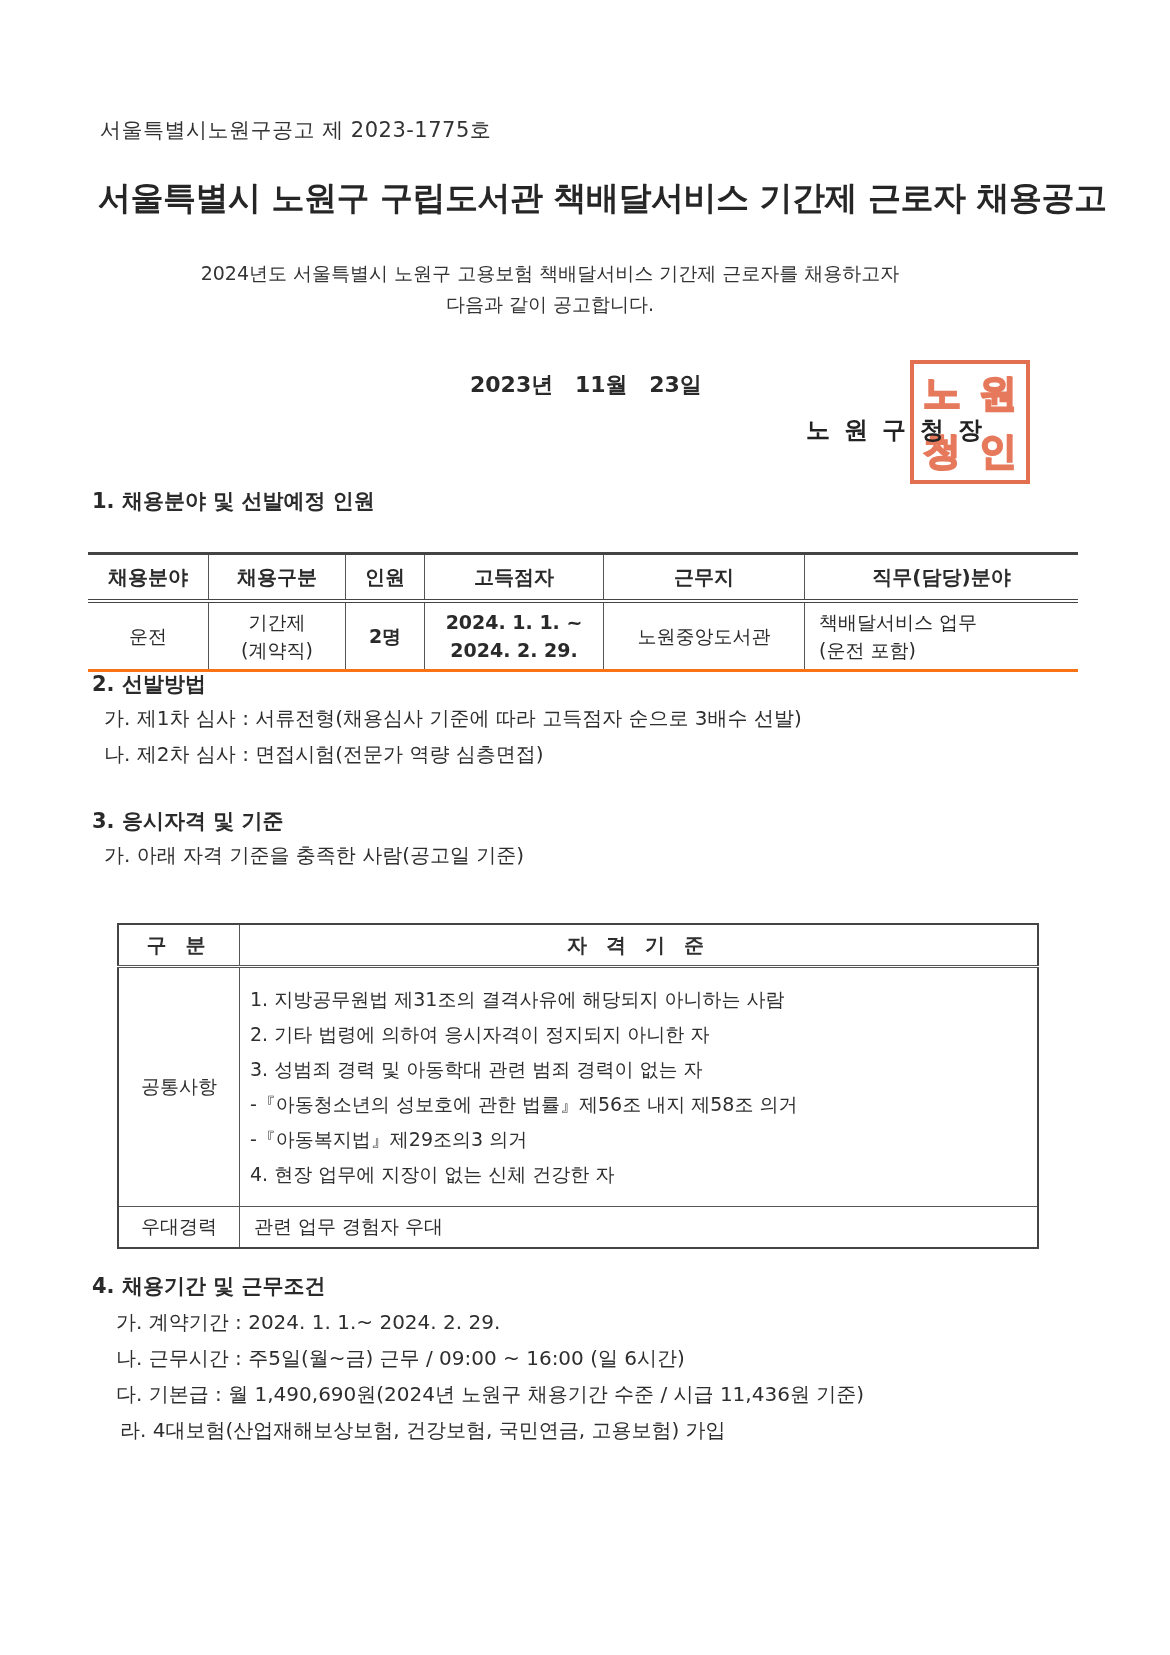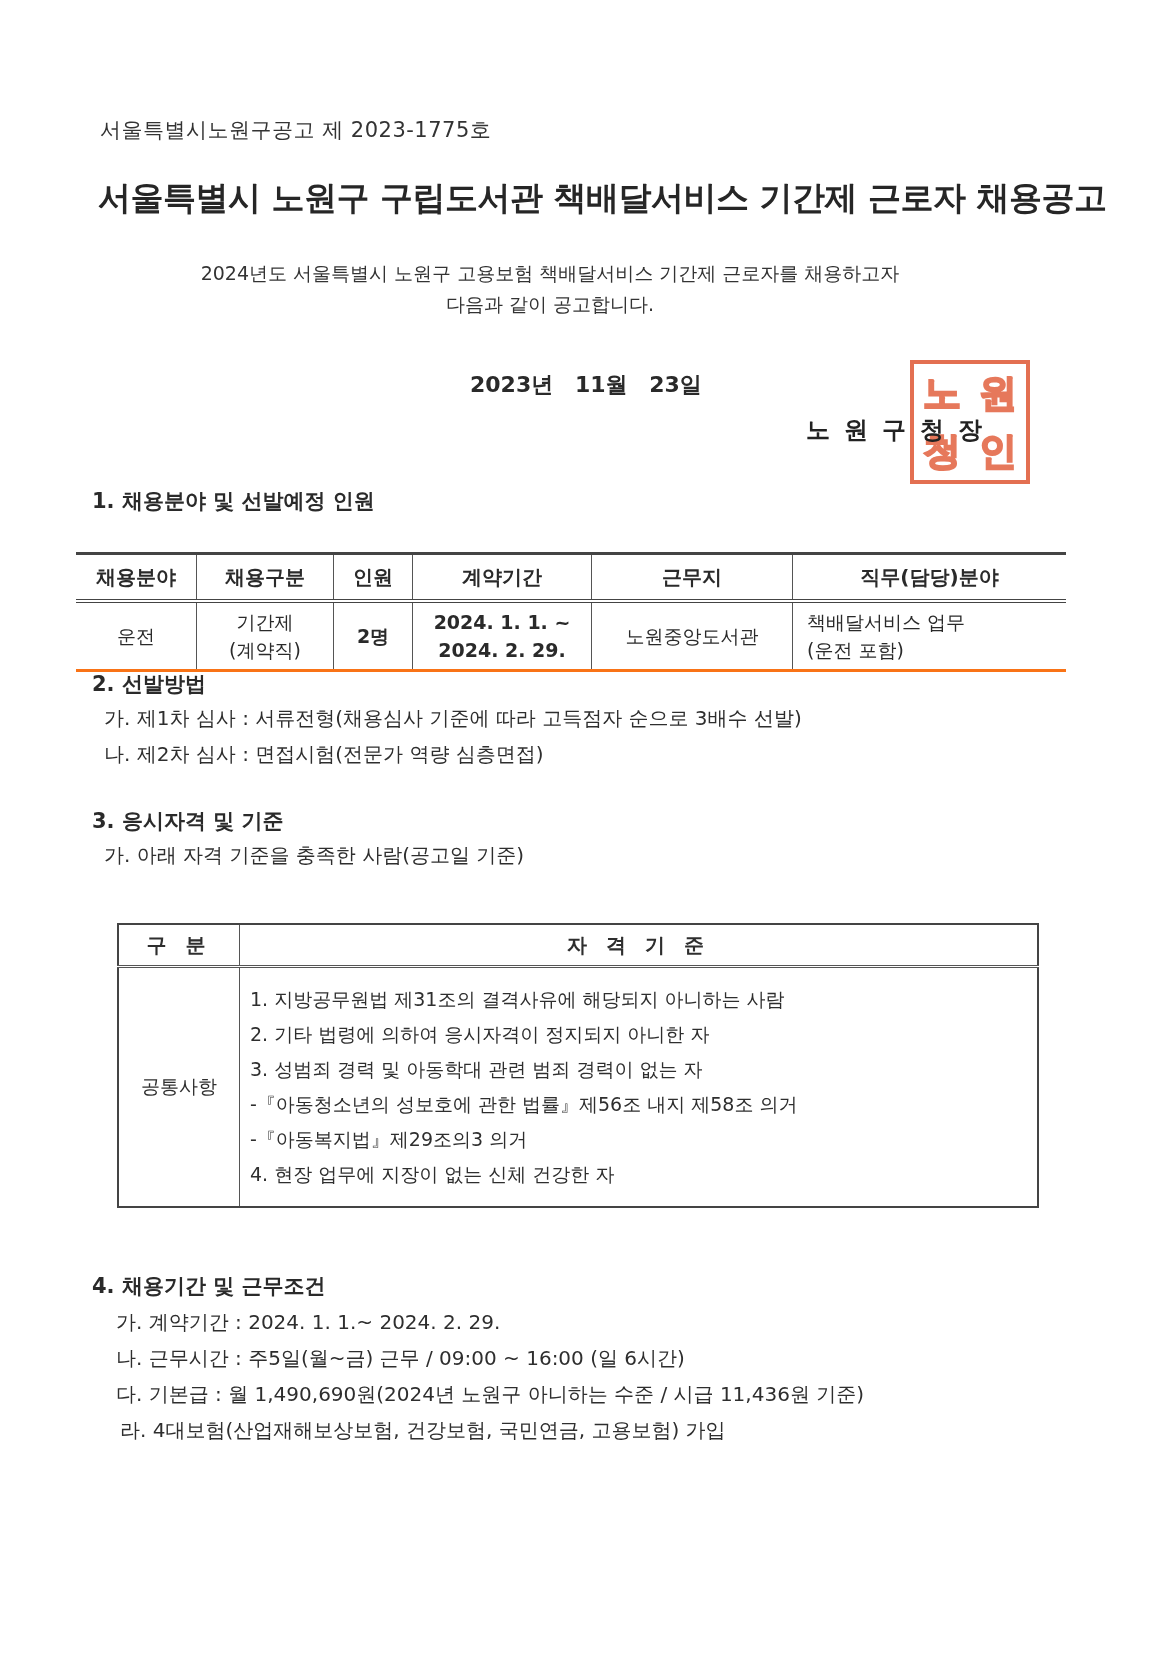--- a/index.html
+++ b/index.html
@@ -24,21 +24,21 @@
       display: grid; grid-template-columns: 1fr 1fr; grid-template-rows: 1fr 1fr;
       align-items: center; justify-items: center;
       font-size: 38px; font-weight: bold; line-height: 1;
       z-index: 1;
     }
     .seal span { color: transparent; -webkit-text-stroke: 2px #e46a4a; }
     .sec-h { font-size: 21px; font-weight: bold; color: #2a2a2a; }
     .item { font-size: 20px; color: #2e2e2e; white-space: nowrap; }
 
     table { border-collapse: collapse; }
-    .t1 { left: 76px; top: 552px; width: 990px; }
+    .t1 { left: 88px; top: 552px; width: 990px; }
     .t1 th, .t1 td { border-left: 1px solid #555; border-right: 1px solid #555; text-align: center; color: #2a2a2a; }
     .t1 th:first-child, .t1 td:first-child { border-left: none; }
     .t1 th:last-child, .t1 td:last-child { border-right: none; }
     .t1 thead tr { border-top: 3px solid #444; border-bottom: 4px double #444; }
     .t1 tbody tr { border-bottom: 3px solid #f97316; }
     .t1 th { height: 42px; font-size: 20px; font-weight: bold; }
     .t1 td { height: 64px; font-size: 19px; line-height: 28px; }
     .t1 td.bold { font-weight: bold; }
     .t1 td.left { text-align: left; padding-left: 14px; }
 
@@ -70,21 +70,21 @@
   <span>인</span>
 </div>
 
 <div class="abs sec-h" style="left:92px; top:487px;">1. 채용분야 및 선발예정 인원</div>
 <table class="abs t1">
   <thead>
     <tr>
       <th style="width:118px">채용분야</th>
       <th style="width:134px">채용구분</th>
       <th style="width:76px">인원</th>
-      <th style="width:176px">계약기간</th>
+      <th style="width:176px">고득점자</th>
       <th style="width:198px">근무지</th>
       <th>직무(담당)분야</th>
     </tr>
   </thead>
   <tbody>
     <tr>
       <td>운전</td>
       <td>
         <div>기간제</div>
         <div>(계약직)</div>
@@ -122,20 +122,24 @@
       <td class="cat">공통사항</td>
       <td class="body">
         <div>1. 지방공무원법 제31조의 결격사유에 해당되지 아니하는 사람</div>
         <div>2. 기타 법령에 의하여 응시자격이 정지되지 아니한 자</div>
         <div>3. 성범죄 경력 및 아동학대 관련 범죄 경력이 없는 자</div>
         <div>-『아동청소년의 성보호에 관한 법률』제56조 내지 제58조 의거</div>
         <div>-『아동복지법』제29조의3 의거</div>
         <div>4. 현장 업무에 지장이 없는 신체 건강한 자</div>
       </td>
     </tr>
+    <tr>
+      <td class="cat">우대경력</td>
+      <td class="single">관련 업무 경험자 우대</td>
+    </tr>
   </tbody>
 </table>
 
 <div class="abs sec-h" style="left:92px; top:1272px;">4. 채용기간 및 근무조건</div>
 <div class="abs item" style="left:116px; top:1309px;">가. 계약기간 : 2024. 1. 1.~ 2024. 2. 29.</div>
 <div class="abs item" style="left:116px; top:1345px;">나. 근무시간 : 주5일(월~금) 근무 / 09:00 ~ 16:00 (일 6시간)</div>
-<div class="abs item" style="left:116px; top:1381px;">다. 기본급 : 월 1,490,690원(2024년 노원구 아니하는 수준 / 시급 11,436원 기준)</div>
+<div class="abs item" style="left:116px; top:1381px;">다. 기본급 : 월 1,490,690원(2024년 노원구 채용기간 수준 / 시급 11,436원 기준)</div>
 <div class="abs item" style="left:120px; top:1417px;">라. 4대보험(산업재해보상보험, 건강보험, 국민연금, 고용보험) 가입</div>
 
 </body></html>

